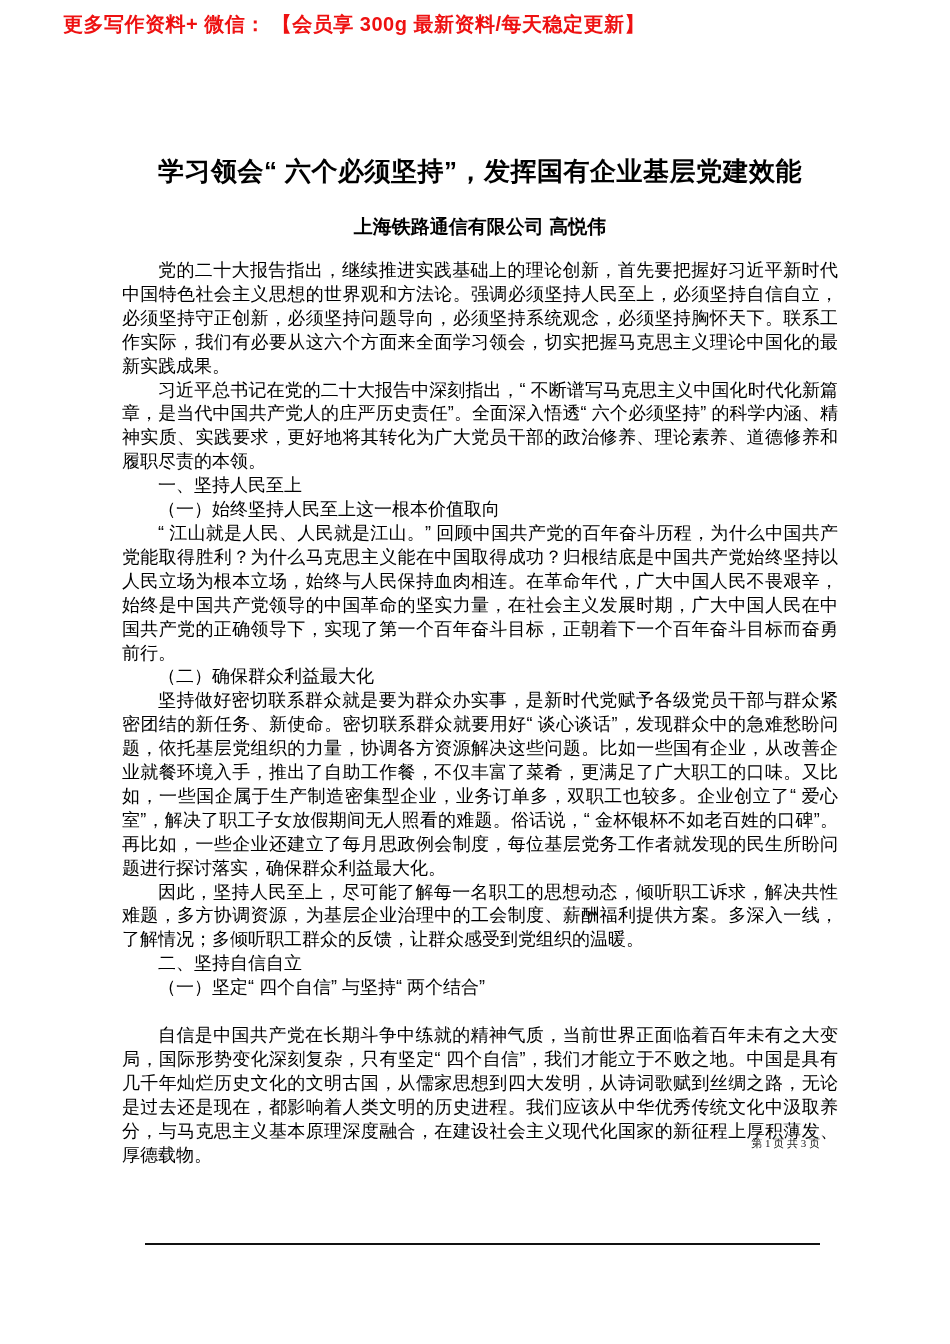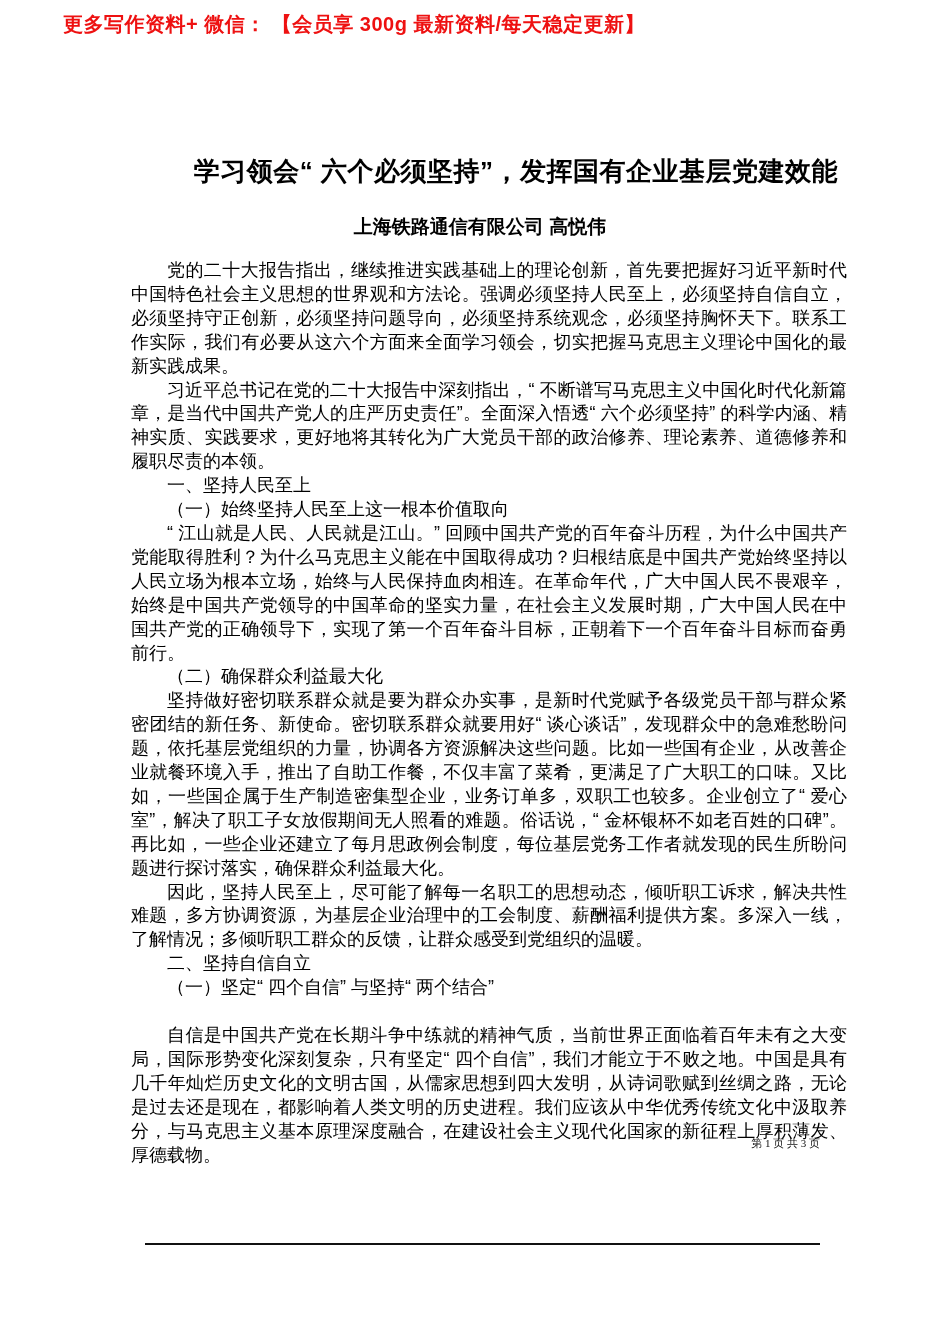--- a/index.html
+++ b/index.html
@@ -22,39 +22,38 @@
 
   .doc-header {
     position: absolute; left: 122px; top: 88px;
     font-family: "Liberation Serif", serif;
     font-size: 17px; line-height: 26px;
     color: #111;
   }
 
   .article-title {
     position: absolute; left: 122px; top: 154px; width: 716px;
-    text-align: right;
+    text-align: center;
     font-size: 26px; font-weight: bold;
     color: #000;
     letter-spacing: 0.5px;
   }
 
   .article-byline {
     position: absolute; left: 122px; top: 214px; width: 716px;
     text-align: center;
     font-size: 19px; font-weight: bold;
     color: #000;
   }
 
   .article-body {
     position: absolute; left: 122px; top: 259px; width: 716px;
     font-size: 18px; line-height: 23.9px;
     text-align: justify;
     color: #000;
-    margin-left: 9px;
   }
   .article-body p { text-indent: 2em; }
   .article-body p.spacer { height: 23.9px; text-indent: 0; }
 
   .pagination {
     position: absolute; left: 122px; top: 1136px; width: 716px;
     text-align: right; padding-right: 18px;
     font-family: "Liberation Serif", serif;
     font-size: 11px; color: #111;
   }

